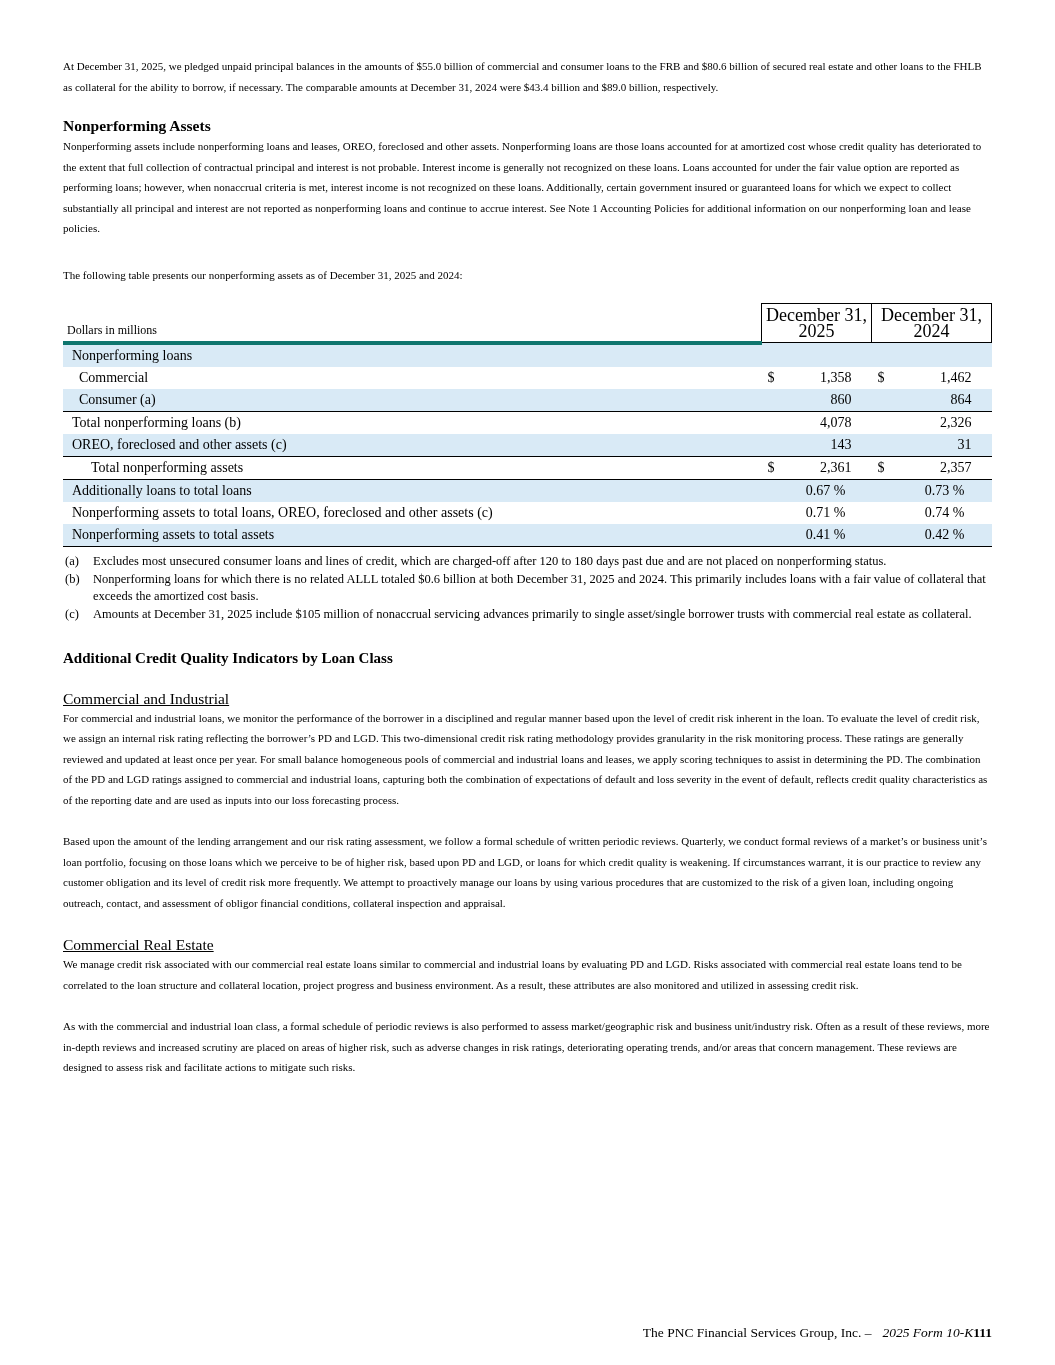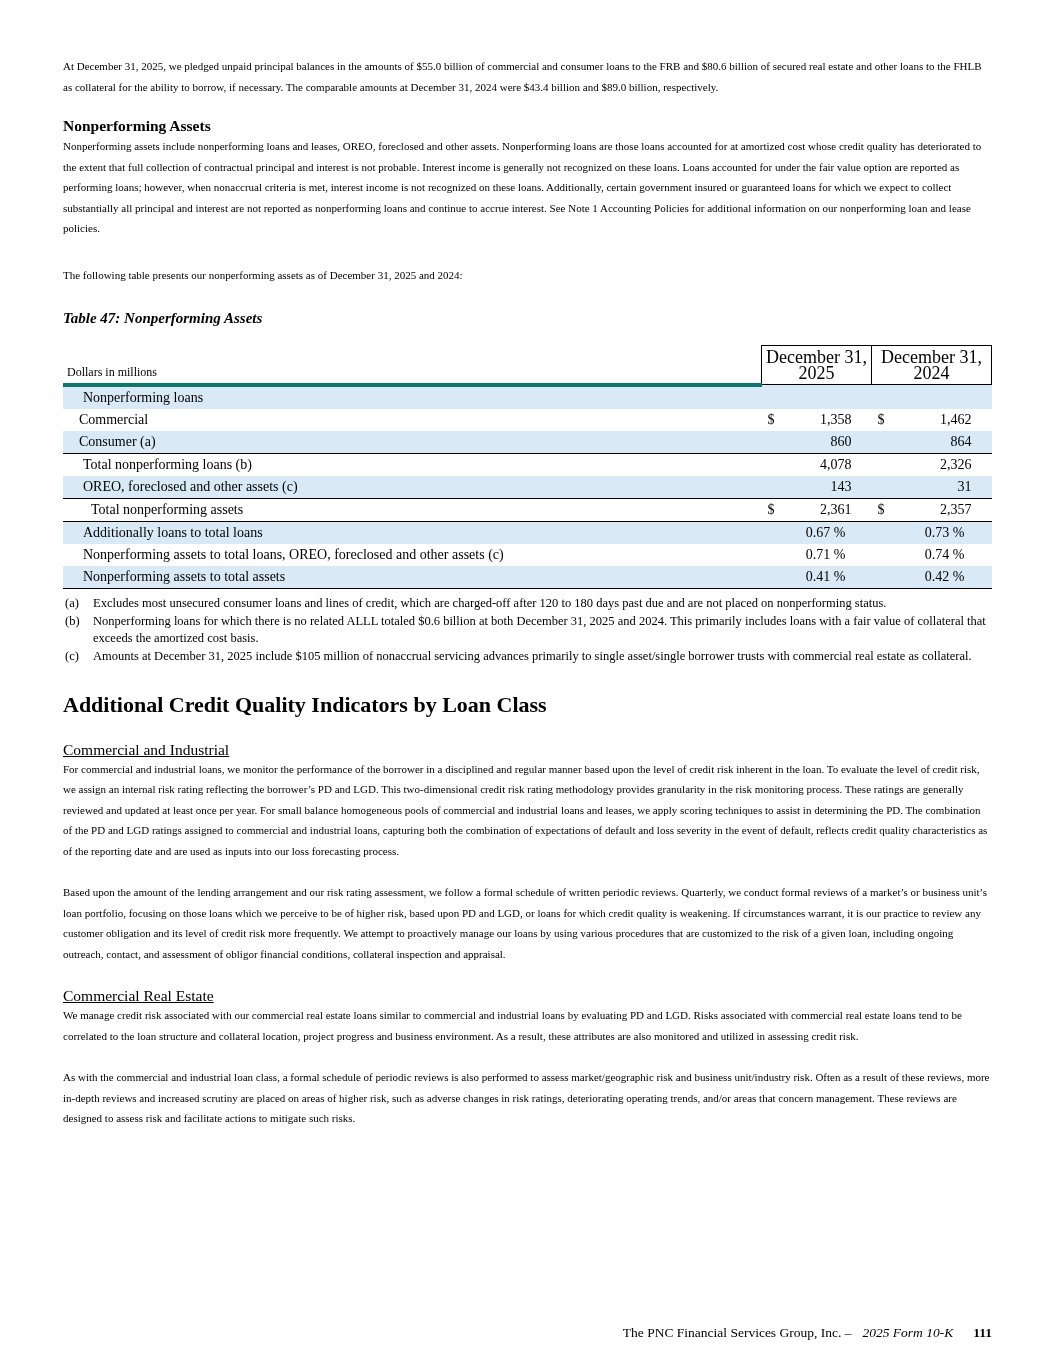--- a/index.html
+++ b/index.html
@@ -29,21 +29,21 @@
     margin-top: 20px;
     margin-bottom: 1px;
   }
   .table-title {
     font-size: 15px;
     font-weight: bold;
     font-style: italic;
     margin-top: 25px;
   }
   .h-large {
-    font-size: 22px;
+    font-size: 15px;
     font-weight: bold;
     margin-top: 27px;
   }
   .subhead {
     font-size: 15.5px;
     margin-top: 23px;
     text-decoration: underline;
   }
   
   :root { --row-blue: #d9eaf6; }
@@ -64,21 +64,21 @@
     font-size: 12px;
     padding-left: 4px;
     border-bottom: 4px solid #0f766e;
   }
   .nptable th.datebox {
     font-size: 18px;
     text-align: center;
     border: 1px solid #000;
     padding: 3px 4px;
   }
-  .nptable td.lbl { text-align: left; padding-left: 20px; }
+  .nptable td.lbl { text-align: left; padding-left: 9px; }
   .nptable td.ind1 { padding-left: 16px; }
   .nptable td.ind2 { padding-left: 28px; }
   .nptable td.sym { text-align: left; padding-left: 6px; }
   .nptable td.val { text-align: right; padding-right: 20px; }
   .nptable td.val.pct { padding-right: 4px; text-align: center; }
   .nptable tr.blue td { background: var(--row-blue); }
   .nptable tr.bt td { border-top: 1px solid #000; }
   .nptable tr.bb td { border-bottom: 1px solid #000; }
   .c-sym { width: 20px; }
   .c-val { width: 90px; }
@@ -95,35 +95,34 @@
   .fn-text { flex: 1; }
   
   .footer {
     position: absolute;
     right: 63px;
     bottom: 24px;
     font-size: 13.5px;
     white-space: nowrap;
   }
   .footer .it { font-style: italic; margin-left: 11px; }
-  .footer .num { font-weight: bold; margin-left: 20px; }
+  .footer .num { font-weight: bold; margin-left: 0; }
 </style>
 </head>
 <body>
 
 <div class="page">
 
   <p class="body-p">At December 31, 2025, we pledged unpaid principal balances in the amounts of $55.0 billion of commercial and consumer loans to the FRB and $80.6 billion of secured real estate and other loans to the FHLB as collateral for the ability to borrow, if necessary. The comparable amounts at December 31, 2024 were $43.4 billion and $89.0 billion, respectively.</p>
 
   <h3 class="h-bold">Nonperforming Assets</h3>
   <p class="body-p">Nonperforming assets include nonperforming loans and leases, OREO, foreclosed and other assets. Nonperforming loans are those loans accounted for at amortized cost whose credit quality has deteriorated to the extent that full collection of contractual principal and interest is not probable. Interest income is generally not recognized on these loans. Loans accounted for under the fair value option are reported as performing loans; however, when nonaccrual criteria is met, interest income is not recognized on these loans. Additionally, certain government insured or guaranteed loans for which we expect to collect substantially all principal and interest are not reported as nonperforming loans and continue to accrue interest. See Note 1 Accounting Policies for additional information on our nonperforming loan and lease policies.</p>
 
   <p class="body-p gap-lg">The following table presents our nonperforming assets as of December 31, 2025 and 2024:</p>
 
-  <p class="table-title">Table 47: Nonperforming Assets</p>
 
   <table class="nptable">
     <colgroup>
       <col>
       <col class="c-sym">
         <col class="c-val">
       <col class="c-sym2">
         <col class="c-val2">
     </colgroup>
     <thead>

